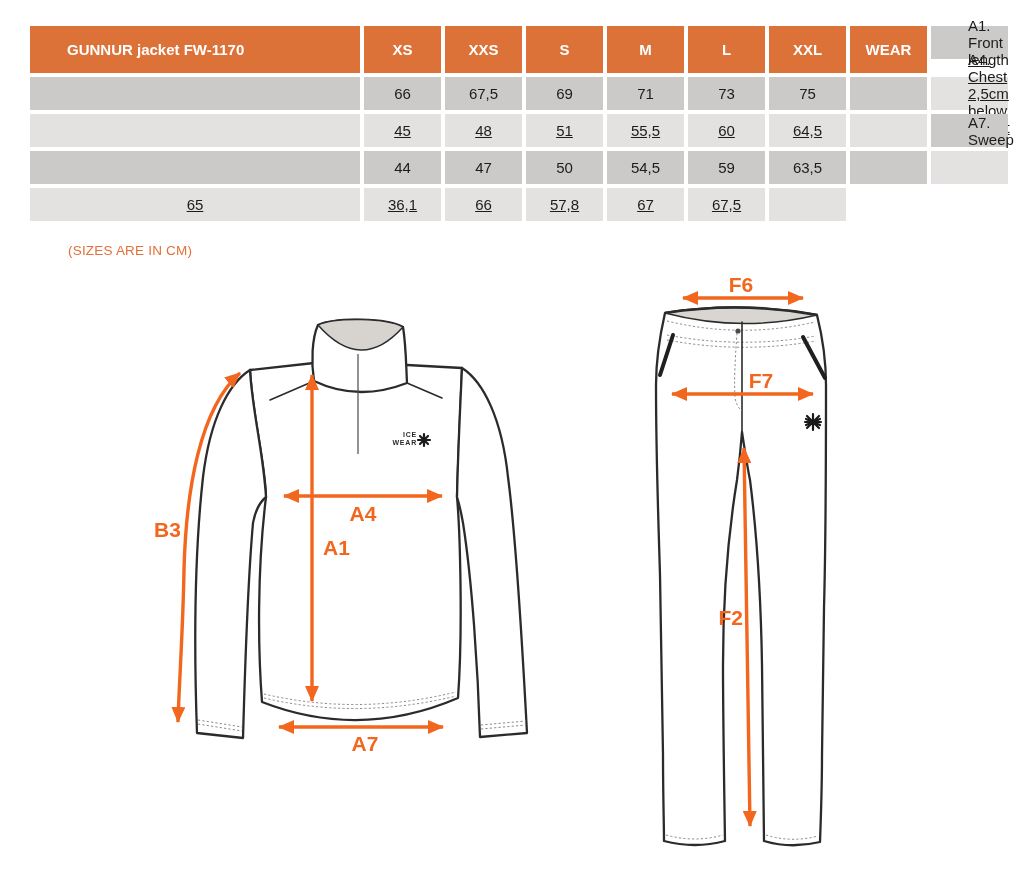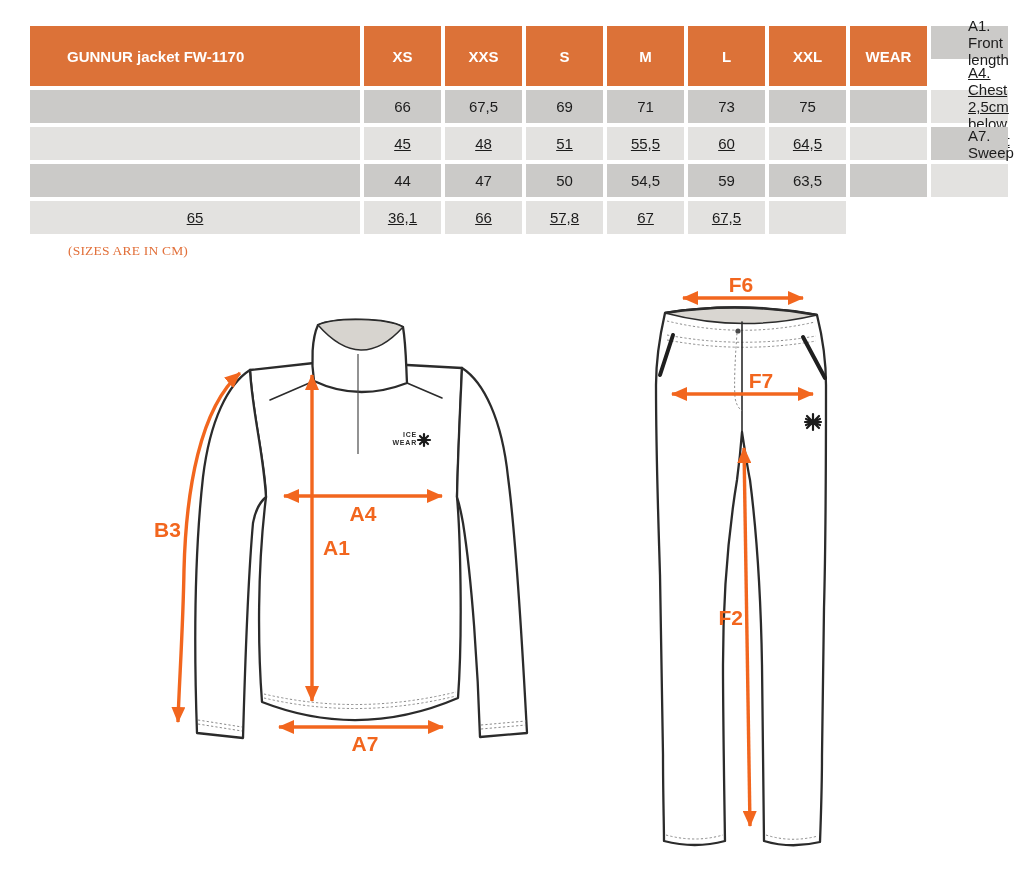--- a/index.html
+++ b/index.html
@@ -10,33 +10,33 @@
   }
   .size-table{
     position:absolute;left:30px;top:26px;width:978px;
     display:grid;
     grid-template-columns:330px repeat(8,77px);
     grid-auto-rows:auto;
     gap:4px;
   }
   .th{
     background:#DC7238;color:#ffffff;font-weight:bold;font-size:15px;
-    height:60px;display:flex;align-items:center;justify-content:center;
+    height:47px;display:flex;align-items:center;justify-content:center;
   }
   .th-label{justify-content:flex-start;padding-left:37px;box-sizing:border-box;}
   .td{
     height:33px;display:flex;align-items:center;justify-content:center;
     font-size:15px;color:#1c1c1c;
   }
   .td-label{justify-content:flex-start;padding-left:37px;box-sizing:border-box;}
   .shade-dark{background:#CBCAC8;}
   .shade-light{background:#E3E2E0;text-decoration:underline;}
   .sizes-note{
     position:absolute;left:68px;top:243px;
-    font-size:13.5px;font-weight:500;color:#E2703A;letter-spacing:.2px;font-family:Liberation Serif, serif;
+    font-size:13.5px;font-weight:500;color:#E2703A;letter-spacing:.2px;
   }
   .diagram{position:absolute;}
   #jacket-svg{left:140px;top:290px;}
   #pants-svg{left:640px;top:275px;}
   .garment{fill:#ffffff;stroke:#2b2b2b;stroke-width:2.3;stroke-linejoin:round;stroke-linecap:round;}
   .seam{fill:none;stroke:#2b2b2b;stroke-width:1.6;stroke-linecap:round;}
   .thin{fill:none;stroke:#4a4a4a;stroke-width:1.2;}
   .stitch{fill:none;stroke:#8a8a8a;stroke-width:1;stroke-dasharray:2.2,2.2;}
   .arrow{fill:none;stroke:#F2661E;stroke-width:3.4;}
   .mlabel{fill:#F2661E;font-size:21px;font-weight:600;font-family:"Liberation Sans",sans-serif;}

